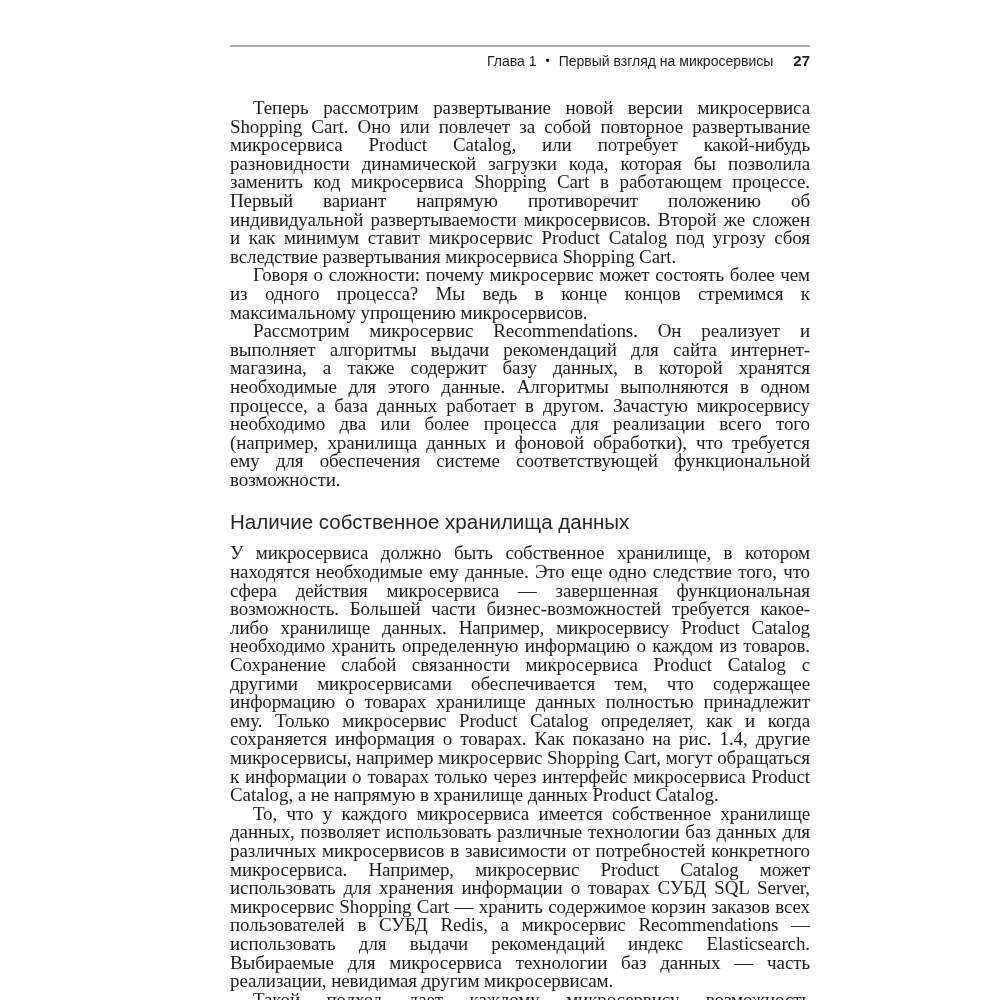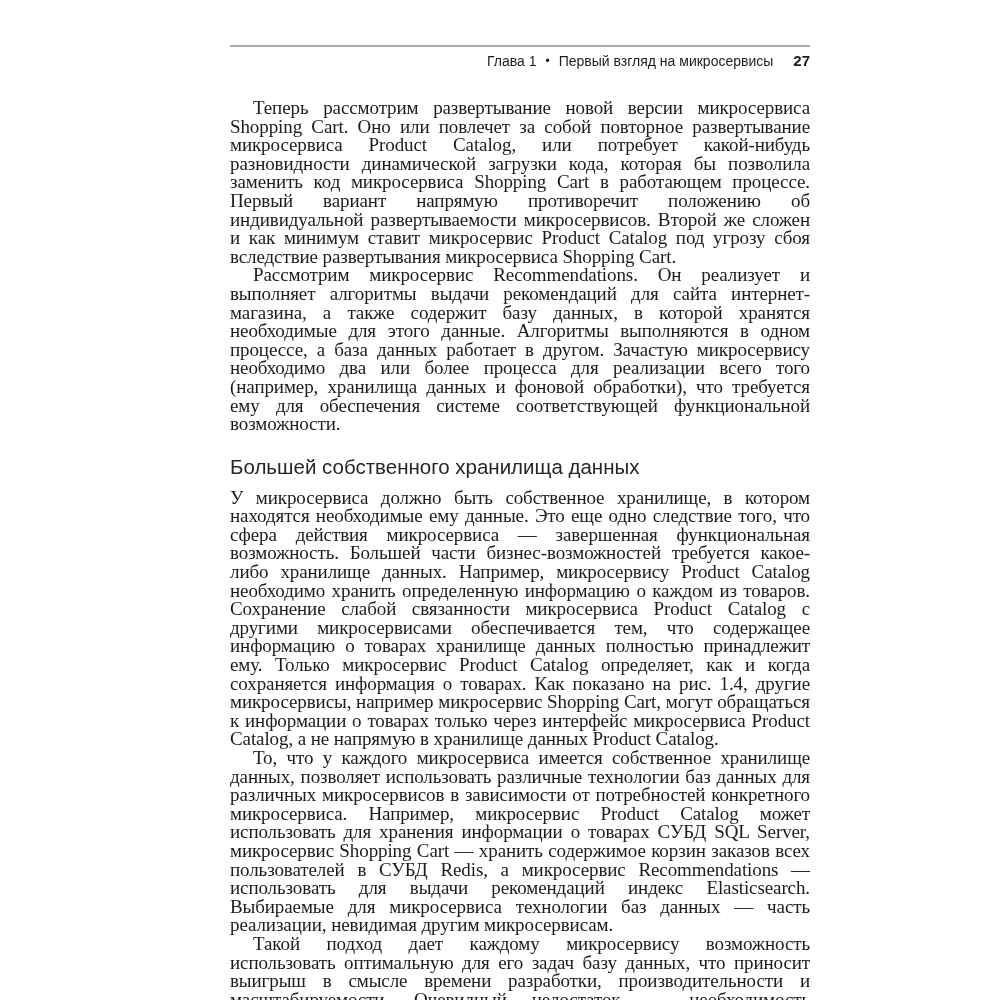--- a/index.html
+++ b/index.html
@@ -82,24 +82,25 @@
 
     <div class="running-head">
       <div class="head-rule"></div>
       <div class="head-line">
         <span>Глава 1</span><span class="bullet">•</span><span>Первый взгляд на микросервисы</span><span class="pagenum">27</span>
       </div>
     </div>
 
     <p class="para indent first">Теперь рассмотрим развертывание новой версии микросервиса Shopping Cart. Оно или повлечет за собой повторное развертывание микросервиса Product Catalog, или потребует какой-нибудь разновидности динамической загрузки кода, которая бы позволила заменить код микросервиса Shopping Cart в работающем процессе. Первый вариант напрямую противоречит положению об индивидуальной развертываемости микросервисов. Второй же сложен и как минимум ставит микросервис Product Catalog под угрозу сбоя вследствие развертывания микросервиса Shopping Cart.</p>
 
+    <p class="para indent">Говоря о сложности: почему микросервис может состоять более чем из одного процесса? Мы ведь в конце концов стремимся к максимальному упрощению микросервисов.</p>
 
     <p class="para indent">Рассмотрим микросервис Recommendations. Он реализует и выполняет алгоритмы выдачи рекомендаций для сайта интернет-магазина, а также содержит базу данных, в которой хранятся необходимые для этого данные. Алгоритмы выполняются в одном процессе, а база данных работает в другом. Зачастую микросервису необходимо два или более процесса для реализации всего того (например, хранилища данных и фоновой обработки), что требуется ему для обеспечения системе соответствующей функциональной возможности.</p>
 
-    <h2 class="section-heading">Большей собственного хранилища данных</h2>
+    <h2 class="section-heading">Наличие собственное хранилища данных</h2>
 
     <p class="para">У микросервиса должно быть собственное хранилище, в котором находятся необходимые ему данные. Это еще одно следствие того, что сфера действия микросервиса — завершенная функциональная возможность. Большей части бизнес-возможностей требуется какое-либо хранилище данных. Например, микросервису Product Catalog необходимо хранить определенную информацию о каждом из товаров. Сохранение слабой связанности микросервиса Product Catalog с другими микросервисами обеспечивается тем, что содержащее информацию о товарах хранилище данных полностью принадлежит ему. Только микросервис Product Catalog определяет, как и когда сохраняется информация о товарах. Как показано на рис. 1.4, другие микросервисы, например микросервис Shopping Cart, могут обращаться к информации о товарах только через интерфейс микросервиса Product Catalog, а не напрямую в хранилище данных Product Catalog.</p>
 
     <p class="para indent">То, что у каждого микросервиса имеется собственное хранилище данных, позволяет использовать различные технологии баз данных для различных микросервисов в зависимости от потребностей конкретного микросервиса. Например, микросервис Product Catalog может использовать для хранения информации о товарах СУБД SQL Server, микросервис Shopping Cart — хранить содержимое корзин заказов всех пользователей в СУБД Redis, а микросервис Recommendations — использовать для выдачи рекомендаций индекс Elasticsearch. Выбираемые для микросервиса технологии баз данных — часть реализации, невидимая другим микросервисам.</p>
 
     <p class="para indent">Такой подход дает каждому микросервису возможность использовать оптимальную для его задач базу данных, что приносит выигрыш в смысле времени разработки, производительности и масштабируемости. Очевидный недостаток — необходимость администрирования и сопровождения нескольких баз данных, а также работы с ними, если вы спроектировали свою систему подобным образом. Базы данных часто оказываются сложными технологически, и научиться использовать каждую</p>
 
   </div>
 </div>
 

